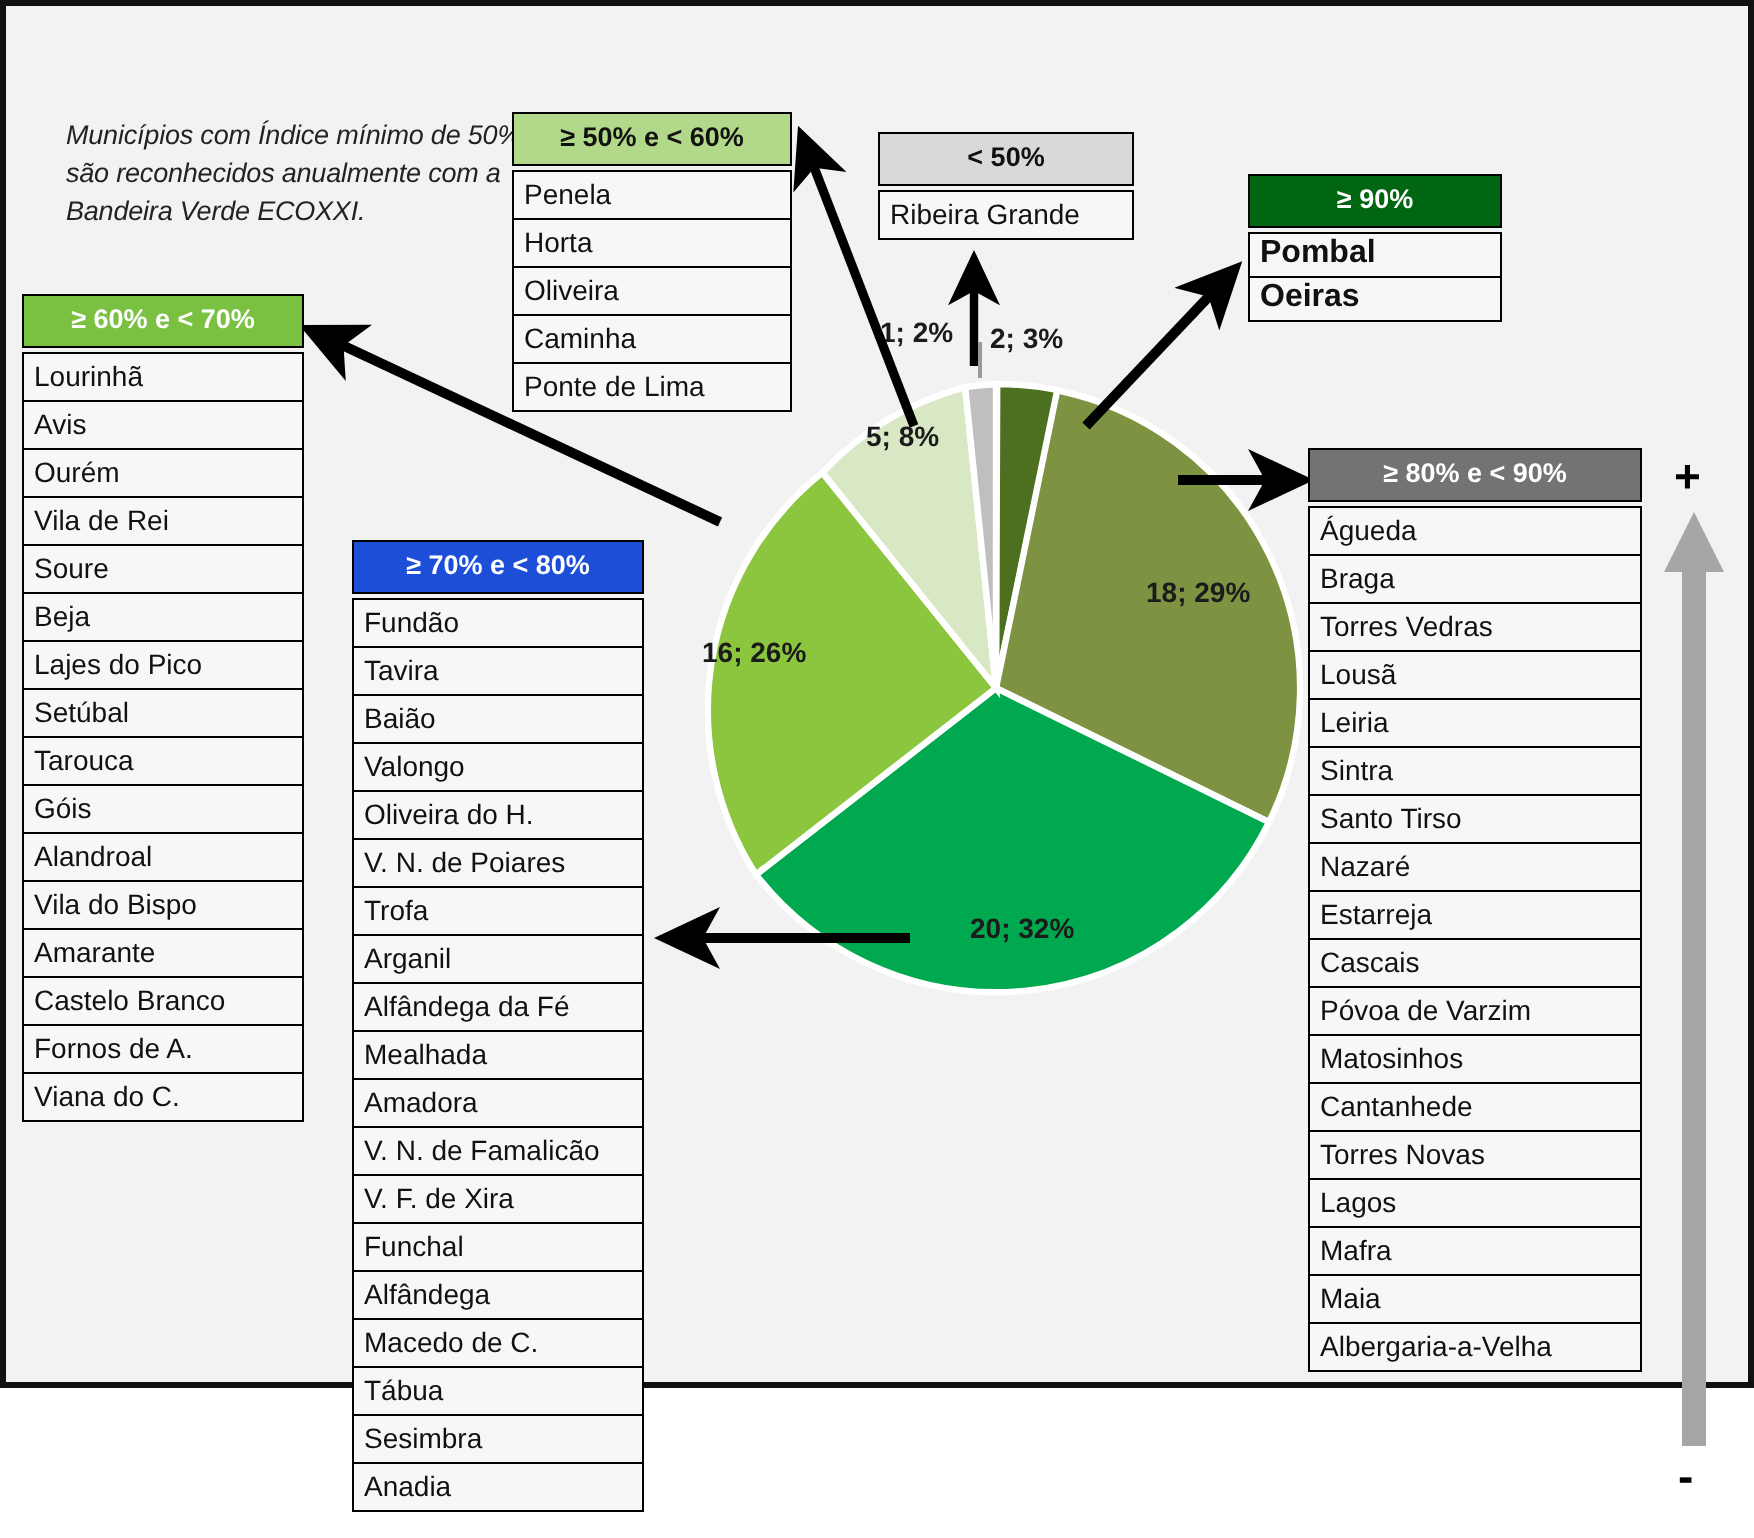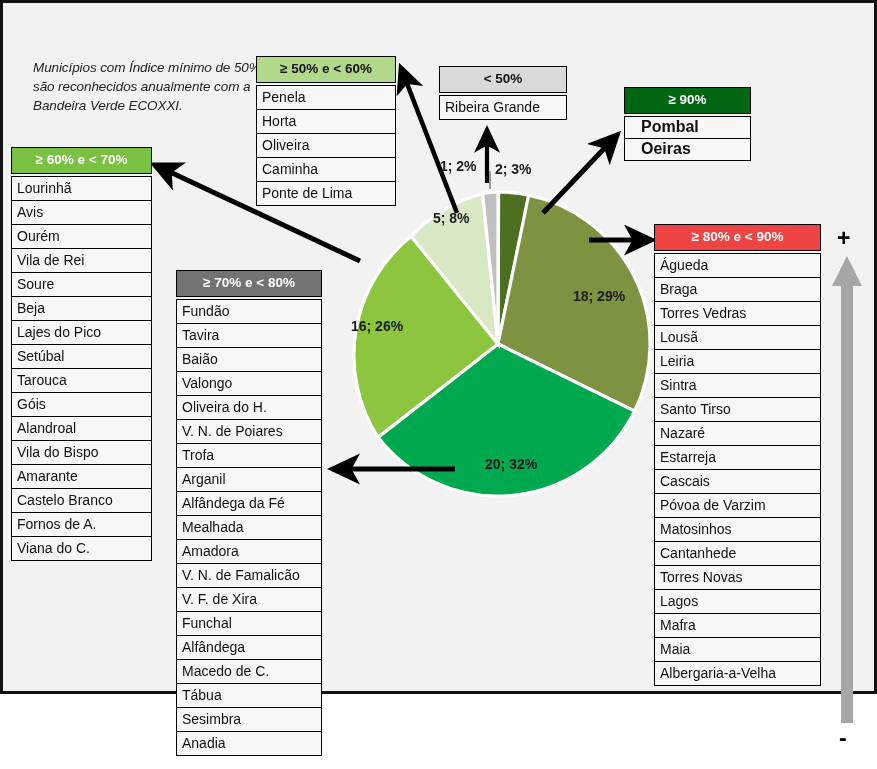--- a/index.html
+++ b/index.html
@@ -35,21 +35,21 @@
     background:#f7f7f7;
     font-size:14px;
     padding:3px 5px 4px;
     box-sizing:border-box;
     line-height:16px;
     color:#111;
     white-space:nowrap;
     overflow:hidden;
   }
   .cat-list .cat-item:last-child{border-bottom-width:1.2px;}
-  .cat.bold-items .cat-item{font-weight:bold;font-size:16px;padding:2px 16px 3px;}
+  .cat.bold-items .cat-item{font-weight:bold;font-size:16px;padding:2px 5px 3px;}
 
   
   #cat-50-60{left:253px;top:53px;width:140px;}
   #cat-lt50 {left:420px;top:63px;width:128px;padding-left:16px;}
   #cat-90   {left:621px;top:84px;width:127px;}
   #cat-60-70{left:8px;  top:144px;width:141px;}
   #cat-70-80{left:173px;top:267px;width:146px;}
   #cat-80-90{left:651px;top:221px;width:167px;}
 
   #cat-50-60 .cat-head{background:#b2d98a;color:#111;}
@@ -182,21 +182,21 @@
         <div class="cat-item">Alandroal</div>
         <div class="cat-item">Vila do Bispo</div>
         <div class="cat-item">Amarante</div>
         <div class="cat-item">Castelo Branco</div>
         <div class="cat-item">Fornos de A.</div>
         <div class="cat-item">Viana do C.</div>
       </div>
   </div>
 
   <div class="cat" id="cat-70-80">
-    <div class="cat-head" style="background: #737373; color: rgb(255, 255, 255);">≥ 70% e &lt; 80%</div>
+    <div class="cat-head" style="background: #1d4ed8; color: rgb(255, 255, 255);">≥ 70% e &lt; 80%</div>
     <div class="cat-list">
         <div class="cat-item">Fundão</div>
         <div class="cat-item">Tavira</div>
         <div class="cat-item">Baião</div>
         <div class="cat-item">Valongo</div>
         <div class="cat-item">Oliveira do H.</div>
         <div class="cat-item">V. N. de Poiares</div>
         <div class="cat-item">Trofa</div>
         <div class="cat-item">Arganil</div>
         <div class="cat-item">Alfândega da Fé</div>
@@ -207,21 +207,21 @@
         <div class="cat-item">Funchal</div>
         <div class="cat-item">Alfândega</div>
         <div class="cat-item">Macedo de C.</div>
         <div class="cat-item">Tábua</div>
         <div class="cat-item">Sesimbra</div>
         <div class="cat-item">Anadia</div>
       </div>
   </div>
 
   <div class="cat" id="cat-80-90">
-    <div class="cat-head" style="background: #ef4444; color: rgb(255, 255, 255);">≥ 80% e &lt; 90%</div>
+    <div class="cat-head" style="background: #737373; color: rgb(255, 255, 255);">≥ 80% e &lt; 90%</div>
     <div class="cat-list">
         <div class="cat-item">Águeda</div>
         <div class="cat-item">Braga</div>
         <div class="cat-item">Torres Vedras</div>
         <div class="cat-item">Lousã</div>
         <div class="cat-item">Leiria</div>
         <div class="cat-item">Sintra</div>
         <div class="cat-item">Santo Tirso</div>
         <div class="cat-item">Nazaré</div>
         <div class="cat-item">Estarreja</div>

